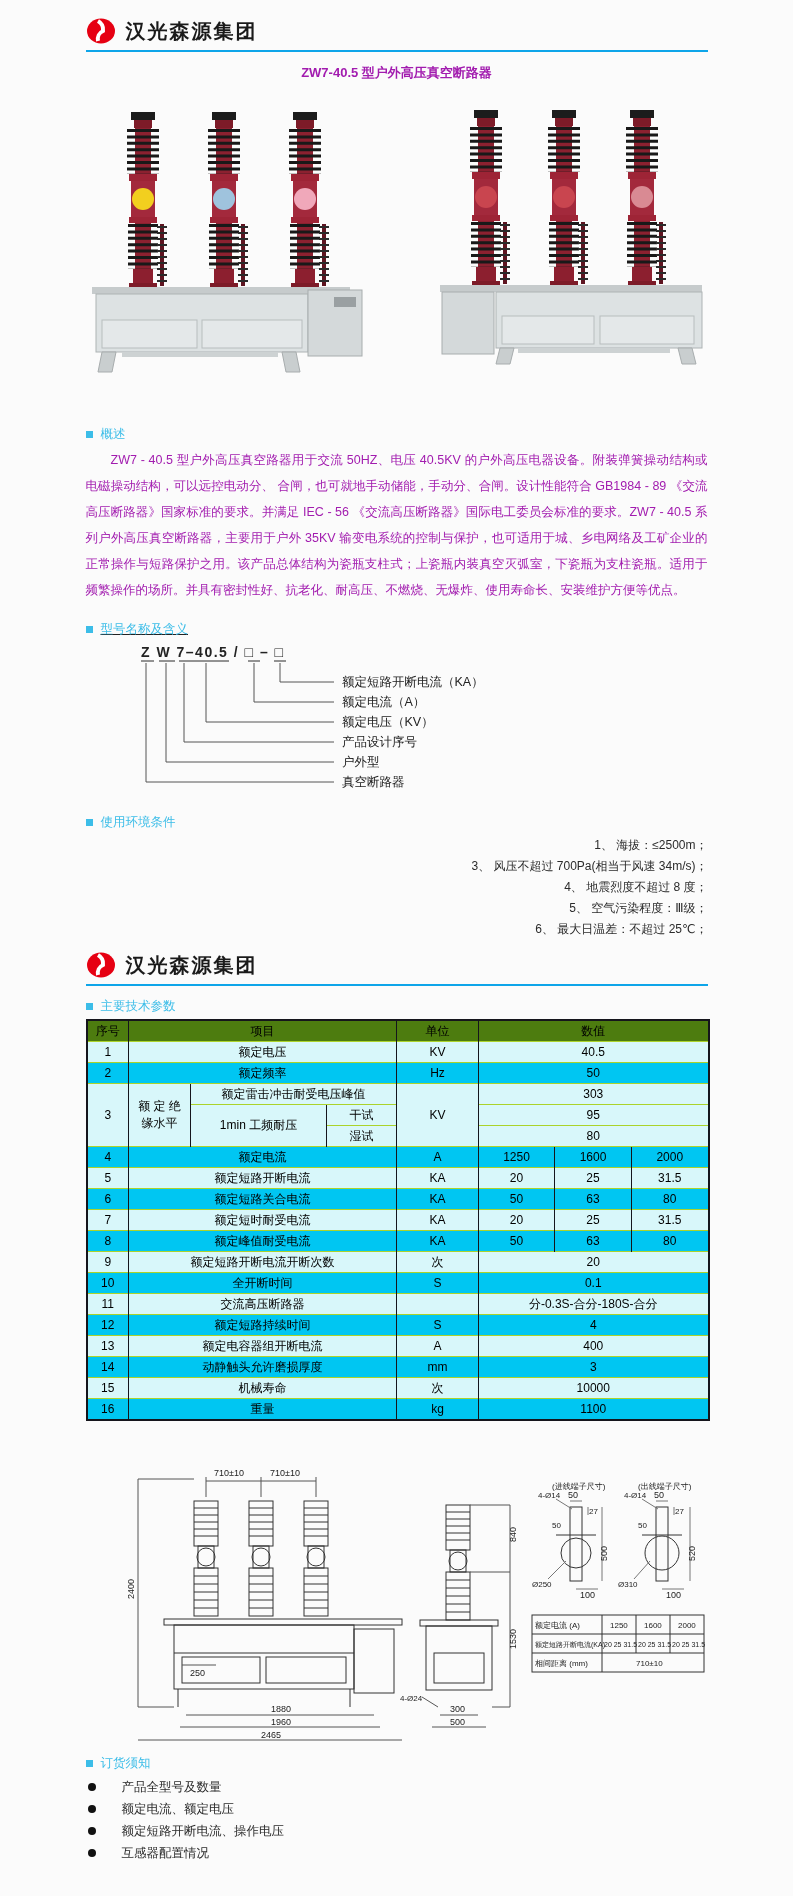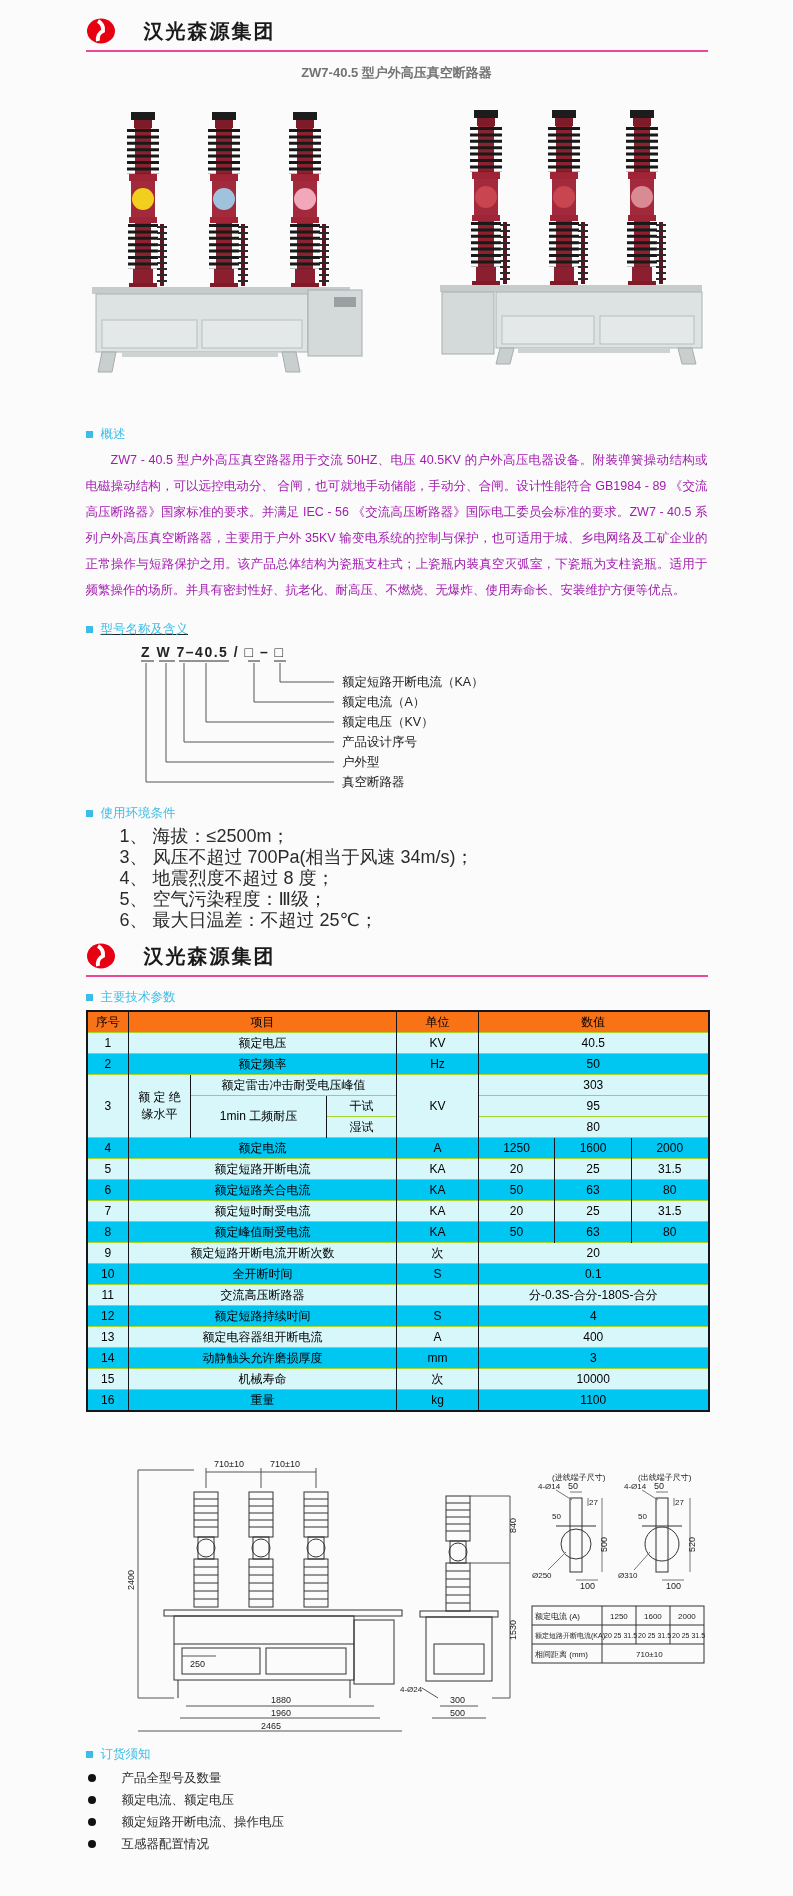--- a/index.html
+++ b/index.html
@@ -1,41 +1,41 @@
 <!DOCTYPE html>
 <html><head>
 <meta charset="utf-8">
 <style>
   html,body{margin:0;padding:0;}
   body{width:793px;height:1896px;overflow:hidden;background:#fbfbfb;
        font-family:"Liberation Sans","DejaVu Sans",sans-serif;color:#222;}
   .content{width:622px;margin:0 auto;padding-top:14px;background:#fbfbfb;}
   
-  .brand-header{display:flex;align-items:center;gap:28px;height:34px;
-      border-bottom:2px solid #ec4899;padding-bottom:2px;}
+  .brand-header{display:flex;align-items:center;gap:10px;height:34px;
+      border-bottom:2px solid #0ea5e9;padding-bottom:2px;}
   .brand-name{font-size:20px;font-weight:bold;color:#1a1a1a;letter-spacing:2px;}
   
-  .page-title{text-align:center;font-size:13px;color:#737373;margin:12px 0 16px;font-weight:600;}
+  .page-title{text-align:center;font-size:13px;color:#a21caf;margin:12px 0 16px;font-weight:600;}
   
   .photos{display:flex;justify-content:space-between;align-items:flex-start;height:276px;margin-bottom:52px;}
   
   .sec-head{display:flex;align-items:center;gap:8px;font-size:12.5px;color:#3cbde8;margin:0 0 4px;}
   .sq{width:7px;height:7px;background:#3cbde8;display:inline-block;}
   
   .para{font-size:12.5px;line-height:26px;color:#a21caf;text-indent:2em;text-align:justify;}
   
-  .env-item{font-size:18px;line-height:21px;color:#2b2b2b;padding-left:34px;}
+  .env-item{font-size:12px;line-height:21px;color:#2b2b2b;padding-left:34px;}
   .order-item{font-size:12.5px;line-height:22px;color:#2b2b2b;display:flex;align-items:center;gap:26px;padding-left:2px;}
   .dot{width:8px;height:8px;border-radius:50%;background:#111;flex:0 0 auto;}
   
   table.params{border-collapse:collapse;width:622px;table-layout:fixed;
       border:2px solid #15151c;font-size:12px;margin-top:2px;}
   table.params td{border-left:1px solid #15151c;border-top:1px solid #abd32b;
       padding:1px 4px;height:18px;text-align:center;color:#000;overflow:hidden;}
-  table.params tr.head td{background:#f97316;border-top:none;}
+  table.params tr.head td{background:#4d7c0f;border-top:none;}
   table.params tr.lt td{background:#d8f7fa;}
   table.params tr.hl td{background:#00c6f2;}
   td.ta-l{text-align:left;}
   
   svg text{fill:#222;}
   .sec-block{margin-top:26px;}
 </style>
 </head>
 <body>
 
@@ -150,21 +150,21 @@
       </g>
       <text x="256" y="44" font-size="12.5">额定短路开断电流（KA）</text>
       <text x="256" y="64" font-size="12.5">额定电流（A）</text>
       <text x="256" y="84" font-size="12.5">额定电压（KV）</text>
       <text x="256" y="104" font-size="12.5">产品设计序号</text>
       <text x="256" y="124" font-size="12.5">户外型</text>
       <text x="256" y="144" font-size="12.5">真空断路器</text>
     </svg>
   </div>
 
-  <div class="sec-block" style="margin-top:1px;">
+  <div class="sec-block" style="margin-top:10px;text-align:right;">
     <div class="sec-head">
       <span class="sq"></span>
       <span>使用环境条件</span>
     </div>
     <div class="env-item">1、 海拔：≤2500m；</div>
     <div class="env-item">3、 风压不超过 700Pa(相当于风速 34m/s)；</div>
     <div class="env-item">4、 地震烈度不超过 8 度；</div>
     <div class="env-item">5、 空气污染程度：Ⅲ级；</div>
     <div class="env-item">6、 最大日温差：不超过 25℃；</div>
   </div>

